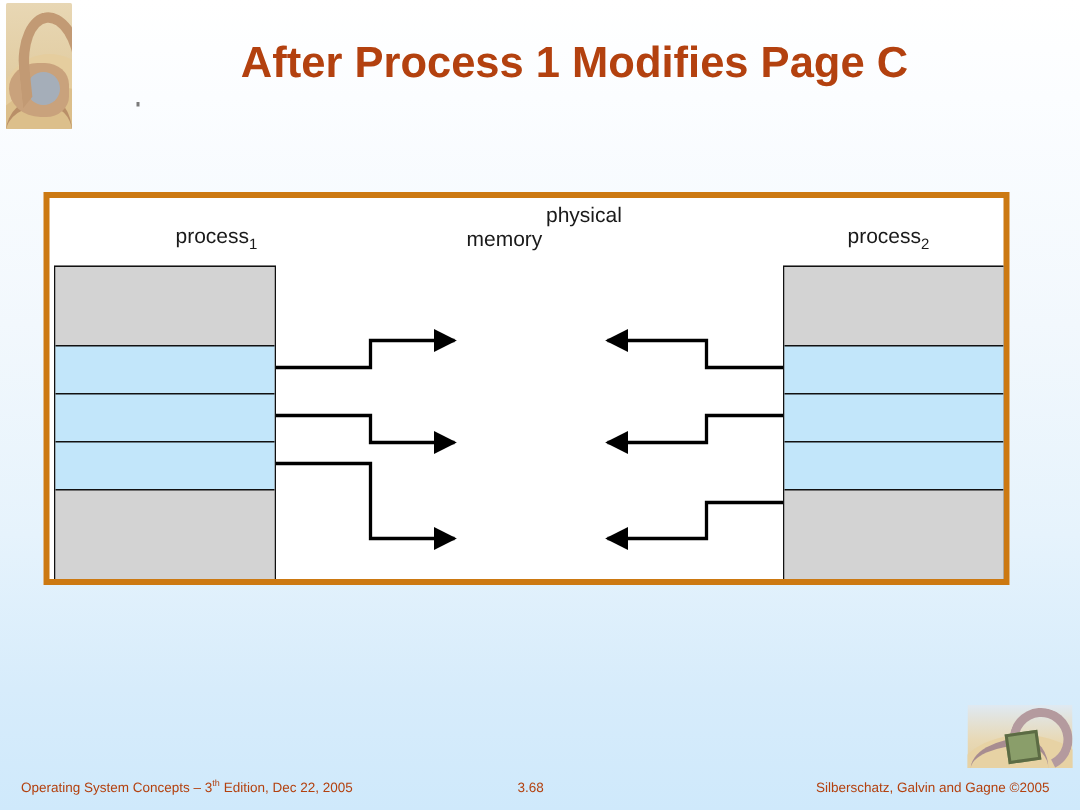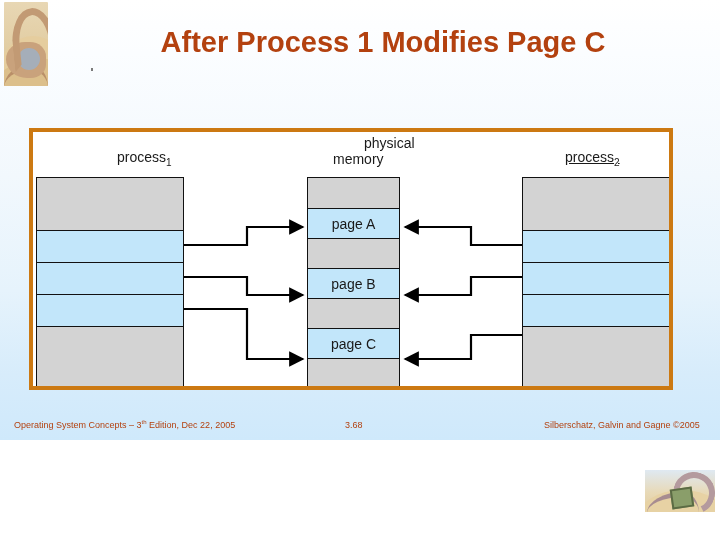--- a/index.html
+++ b/index.html
@@ -12,21 +12,21 @@
     height: 540px;
     overflow: hidden;
     font-family: "Liberation Sans", sans-serif;
     background: #ffffff;
   }
 
   
   #slide {
     position: relative;
     width: 720px;
-    height: 440px;
+    height: 540px;
     background: linear-gradient(to bottom,
                 #ffffff 0%,
                 #fbfdff 12%,
                 #f2f8fd 40%,
                 #e6f3fc 66%,
                 #d7ecfb 85%,
                 #cfe9fb 100%);
   }
 
   
@@ -185,64 +185,41 @@
   </div>
 
   <div id="title">After Process 1 Modifies Page C</div>
   <div id="title-dot"></div>
 
   <div id="figure">
     <div id="figure-inner">
 
       <div class="col-head" style="left:44px; top:18px;margin-left:40px;"><span>process</span><sub>1</sub></div>
       <div class="col-head" style="left:291px; top:4px;padding-left:40px;"><span>physical</span></div>
-      <div class="col-head" style="left:300px; top:20px;"><span>memory</span></div>
-      <div class="col-head" style="left:532px; top:18px;text-decoration:underline;"><span>process</span><sub>2</sub></div>
+      <div class="col-head" style="left:278px; top:20px;"><span>memory</span></div>
+      <div class="col-head" style="left:532px; top:18px;"><span>process</span><sub>2</sub></div>
 
       <div class="memcol" style="left:3px; top:45px; width:148px; height:210px;">
         <div class="memrow gray" style="top:0px;   height:52px;">
             <span class="label"></span>
           </div>
         <div class="memrow blue line-top" style="top:52px;  height:32px;">
             <span class="label"></span>
           </div>
         <div class="memrow blue line-top" style="top:84px;  height:32px;">
             <span class="label"></span>
           </div>
         <div class="memrow blue line-top" style="top:116px; height:32px;">
             <span class="label"></span>
           </div>
         <div class="memrow gray line-top" style="top:148px; height:62px;">
             <span class="label"></span>
           </div>
       </div>
 
-      <div class="memcol" style="left:274px; top:45px; width:93px; height:210px;">
-        <div class="memrow gray" style="top:0px;   height:30px;">
-            <span class="label"></span>
-          </div>
-        <div class="memrow blue line-top" style="top:30px;  height:30px;">
-            <span class="label">page A</span>
-          </div>
-        <div class="memrow gray line-top" style="top:60px;  height:30px;">
-            <span class="label"></span>
-          </div>
-        <div class="memrow blue line-top" style="top:90px;  height:30px;">
-            <span class="label">page B</span>
-          </div>
-        <div class="memrow gray line-top" style="top:120px; height:30px;">
-            <span class="label"></span>
-          </div>
-        <div class="memrow blue line-top" style="top:150px; height:30px;">
-            <span class="label">page C</span>
-          </div>
-        <div class="memrow gray line-top" style="top:180px; height:30px;">
-            <span class="label"></span>
-          </div>
-      </div>
 
       <div class="memcol" style="left:489px; top:45px; width:148px; height:210px;">
         <div class="memrow gray" style="top:0px;   height:52px;">
             <span class="label"></span>
           </div>
         <div class="memrow blue line-top" style="top:52px;  height:32px;">
             <span class="label"></span>
           </div>
         <div class="memrow blue line-top" style="top:84px;  height:32px;">
             <span class="label"></span>

